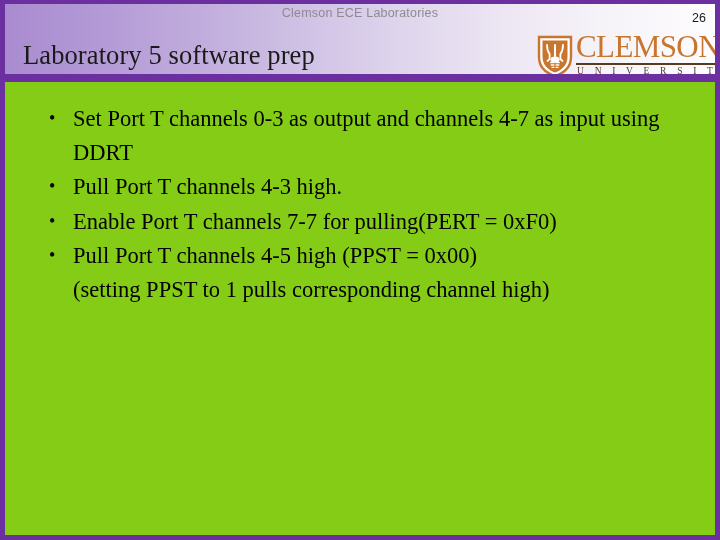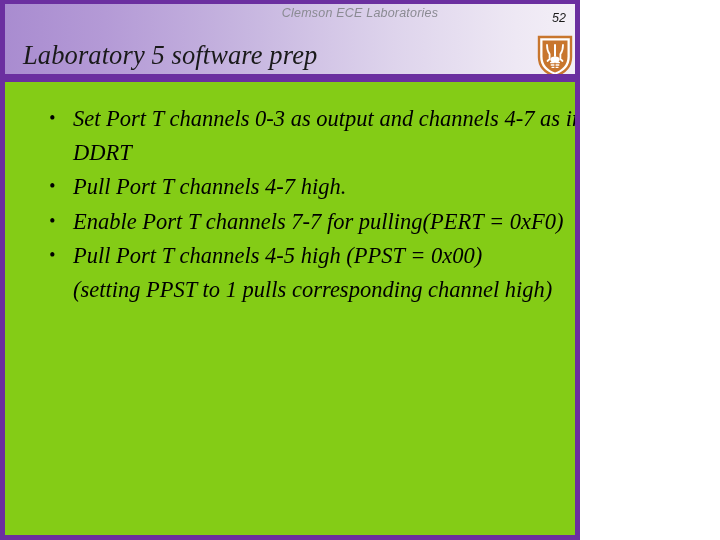--- a/index.html
+++ b/index.html
@@ -10,30 +10,29 @@
   body {
     width: 720px;
     height: 540px;
     overflow: hidden;
     font-family: "Liberation Serif", serif;
   }
 
   
   .slide {
     position: relative;
-    width: 580px;
+    width: 720px;
     height: 540px;
     box-sizing: border-box;
     background: #ffffff;
     border-left: 5px solid #6b2fa0;
     border-right: 5px solid #6b2fa0;
     border-top: 4px solid #6b2fa0;
     border-bottom: 5px solid #6b2fa0;
     overflow: hidden;
-    font-style: italic;
   }
 
   
   .header-band {
     position: absolute;
     left: 0;
     top: 0;
     width: 710px;
     height: 70px;
     background: linear-gradient(to right,
@@ -184,21 +183,21 @@
 </style>
 </head>
 <body>
 
 <div class="slide">
 
   <div class="header-band"></div>
 
   <div class="header-kicker">Clemson ECE Laboratories</div>
 
-  <div class="slide-number">52</div>
+  <div class="slide-number">26</div>
 
   <h1 class="slide-title">Laboratory 5 software prep</h1>
 
   <div class="logo">
     <svg class="logo-mark" viewBox="0 0 36 42" aria-hidden="true">
       <path d="M2 2 H34 V22 C34 32 27 38 18 41 C9 38 2 32 2 22 Z" fill="#ffffff" stroke="#c8762e" stroke-width="2.4"></path>
       <path d="M5.5 5.5 H30.5 V21.5 C30.5 30 25 35 18 37.6 C11 35 5.5 30 5.5 21.5 Z" fill="#c8762e"></path>
       <path d="M10 10 C10 14 11 17 12.6 19 L12.6 24 L10.5 26 M26 10 C26 14 25 17 23.4 19 L23.4 24 L25.5 26" fill="none" stroke="#ffffff" stroke-width="1.8" stroke-linecap="round"></path>
       <path d="M18 10 L18 21" stroke="#ffffff" stroke-width="2" stroke-linecap="round"></path>
       <ellipse cx="18" cy="24.6" rx="4.6" ry="3.2" fill="#ffffff"></ellipse>
@@ -214,21 +213,21 @@
   </div>
 
   <div class="header-rule"></div>
 
   <div class="body-area">
     <ul class="bullet-list">
       <li class="bullet-item">
         <span>Set Port T channels 0-3 as output and channels 4-7 as input using DDRT</span>
       </li>
       <li class="bullet-item">
-        <span>Pull Port T channels 4-7 high.</span>
+        <span>Pull Port T channels 4-3 high.</span>
       </li>
       <li class="bullet-item">
         <span>Enable Port T channels 7-7 for pulling(PERT = 0xF0)</span>
       </li>
       <li class="bullet-item">
         <span>Pull Port T channels 4-5 high (PPST = 0x00)</span>
         <span class="bullet-cont">(setting PPST to 1 pulls corresponding channel high)</span>
       </li>
     </ul>
   </div>

